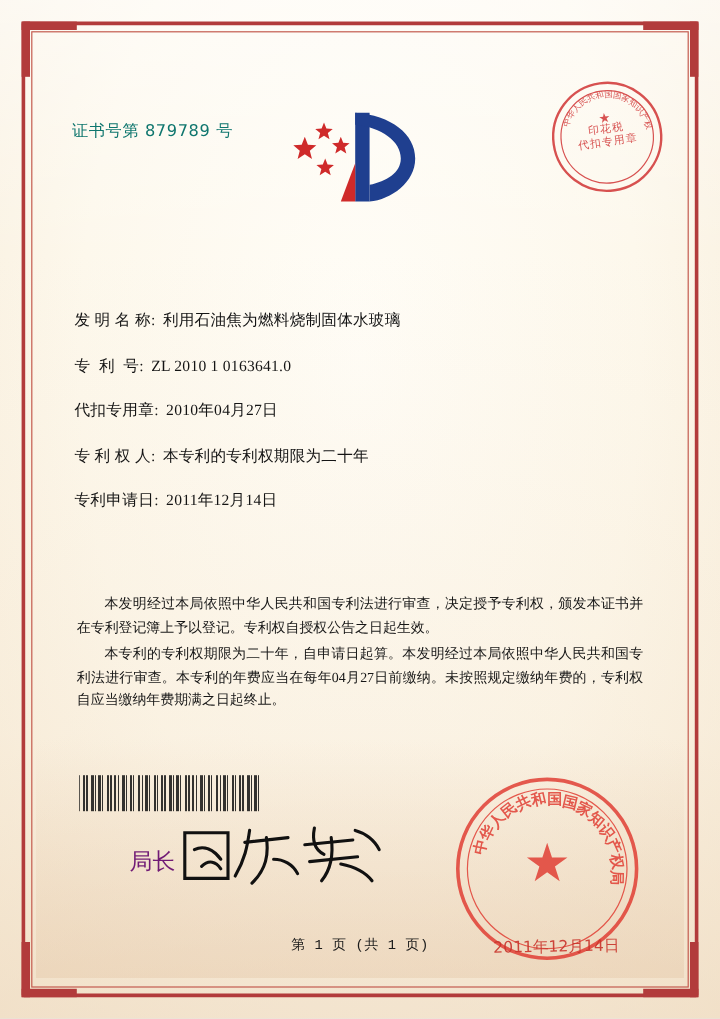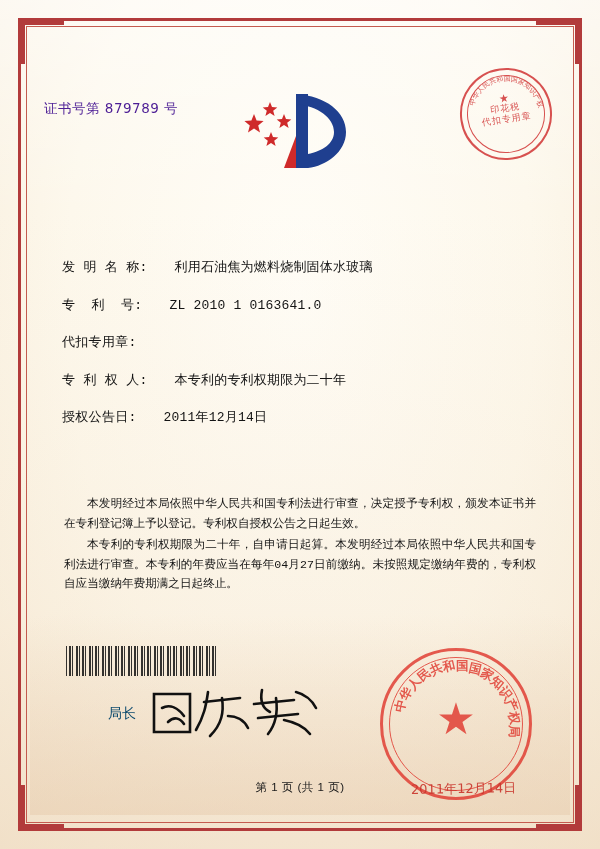--- a/index.html
+++ b/index.html
@@ -61,23 +61,23 @@
     position: absolute;
     left: 50%; top: 48px;
     transform: translateX(-50%);
     width: 120px; height: 88px;
   }
   .emblem svg { display:block; }
 
   
   .cert-no {
     position: absolute;
-    left: 4px; top: 60px;
+    left: 20px; top: 60px;
     font-size: 13.5px;
-    color: #4c1d95;
+    color: #0f766e;
     letter-spacing: 0.5px;
     font-family: "DejaVu Sans", sans-serif;
   }
 
   
   .seal-top {
     position: absolute;
     right: 8px; top: 28px;
     width: 92px; height: 92px;
     border-radius: 50%;
@@ -136,43 +136,42 @@
   .fields {
     position: absolute;
     left: 22px; right: 22px; top: 218px;
   }
   .field {
     display: flex;
     align-items: baseline;
     margin-bottom: 19.5px;
     font-size: 13px;
     color: #141414;
-    font-family: Liberation Mono, monospace;
-    gap: 21px;
+    font-family: Liberation Serif, serif;
   }
   .field .label {
     flex: 0 0 auto;
     letter-spacing: 0.3px;
     white-space: pre;
   }
   .field .value {
     flex: 1 1 auto;
     padding-left: 6px;
     letter-spacing: 0.2px;
   }
 
   
   .paras {
     position: absolute;
     left: 24px; right: 24px; top: 454px;
     font-size: 11.6px;
     line-height: 19.5px;
     color: #161616;
     text-align: justify;
-    font-family: Liberation Mono, monospace;
+    font-family: Liberation Serif, serif;
   }
   .paras p {
     margin: 0 0 2px 0;
     text-indent: 23px;
   }
 
   
   .barcode {
     position: absolute;
     left: 26px; top: 606px;
@@ -182,23 +181,23 @@
       #111 3px, #111 5px, transparent 5px, transparent 6px,
       #111 6px, #111 7px, transparent 7px, transparent 10px,
       #111 10px, #111 12px, transparent 12px, transparent 13px);
     opacity: 0.85;
   }
 
   
   .sign-label {
     position: absolute;
     left: 68px; top: 665px;
-    font-size: 14px;
-    font-family: "DejaVu Sans", sans-serif;
-    color: #0c4a6e;
+    font-size: 19px;
+    font-family: "DejaVu Sans", sans-serif;
+    color: #701a75;
   }
   .signature {
     position: absolute;
     left: 104px; top: 642px;
     width: 190px; height: 62px;
   }
   .signature svg { display:block; }
 
   
   .seal-main {
@@ -243,21 +242,21 @@
     font-family: "DejaVu Sans", sans-serif;
     transform: rotate(-1deg);
   }
 
   .page-footer {
     position: absolute;
     left: 0; right: 0; bottom: 14px;
     text-align: center;
     font-size: 11.5px;
     color: #1a1a1a;
-    font-family: Liberation Sans, sans-serif;
+    font-family: Liberation Mono, monospace;
     letter-spacing: 0.5px;
   }
 
   
   .wm {
     position: absolute;
     left: 30px; right: 30px; bottom: 34px; height: 200px;
     background: linear-gradient(180deg, rgba(226,196,162,0.0) 0%, rgba(222,186,150,0.30) 100%);
     pointer-events: none;
   }
@@ -321,27 +320,28 @@
       <div class="field">
         <span class="label">发 明 名 称:</span>
         <span class="value">利用石油焦为燃料烧制固体水玻璃</span>
       </div>
       <div class="field">
         <span class="label">专  利  号:</span>
         <span class="value">ZL 2010 1 0163641.0</span>
       </div>
       <div class="field">
         <span class="label">代扣专用章:</span>
+        <span class="value">2010年04月27日</span>
       </div>
       <div class="field">
         <span class="label">专 利 权 人:</span>
         <span class="value">本专利的专利权期限为二十年</span>
       </div>
       <div class="field">
-        <span class="label">授权公告日:</span>
+        <span class="label">专利申请日:</span>
         <span class="value">2011年12月14日</span>
       </div>
     </div>
 
     <div class="paras">
       <p>本发明经过本局依照中华人民共和国专利法进行审查，决定授予专利权，颁发本证书并在专利登记簿上予以登记。专利权自授权公告之日起生效。</p>
       <p>本专利的专利权期限为二十年，自申请日起算。本发明经过本局依照中华人民共和国专利法进行审查。本专利的年费应当在每年04月27日前缴纳。未按照规定缴纳年费的，专利权自应当缴纳年费期满之日起终止。</p>
     </div>
 
     <div class="barcode"></div>

